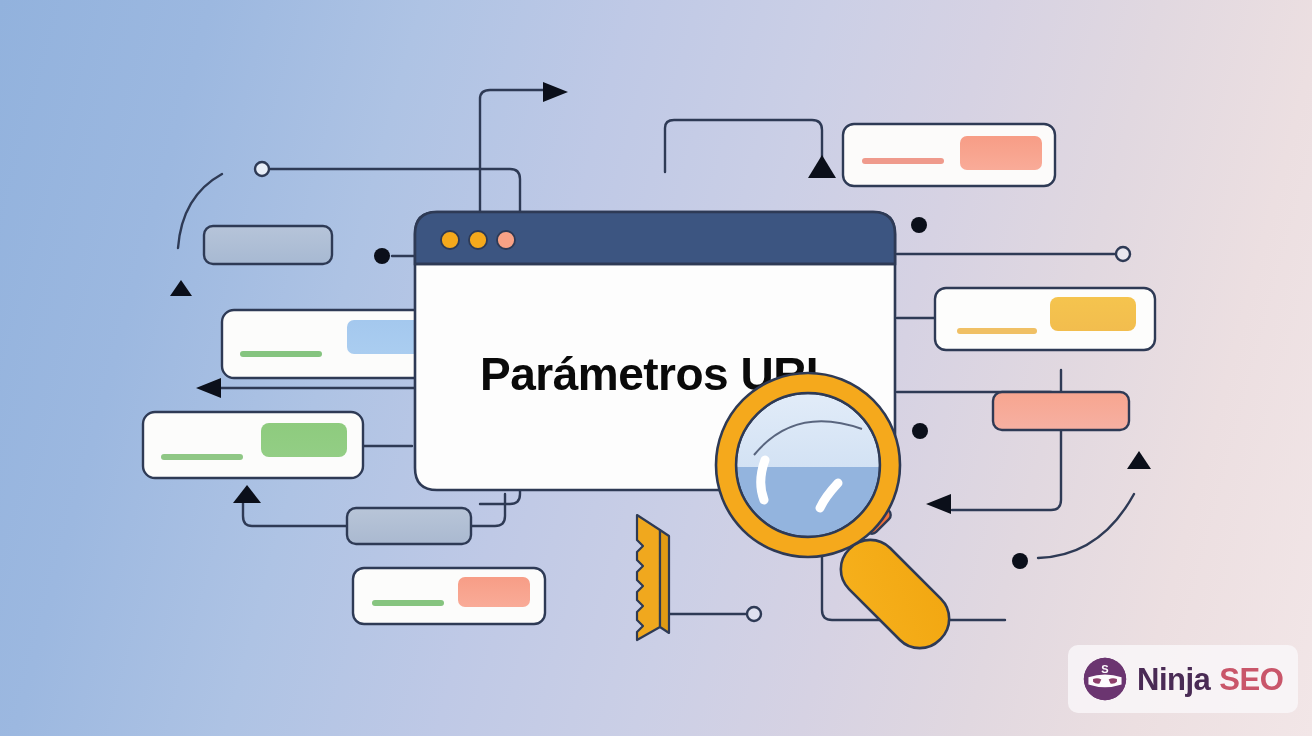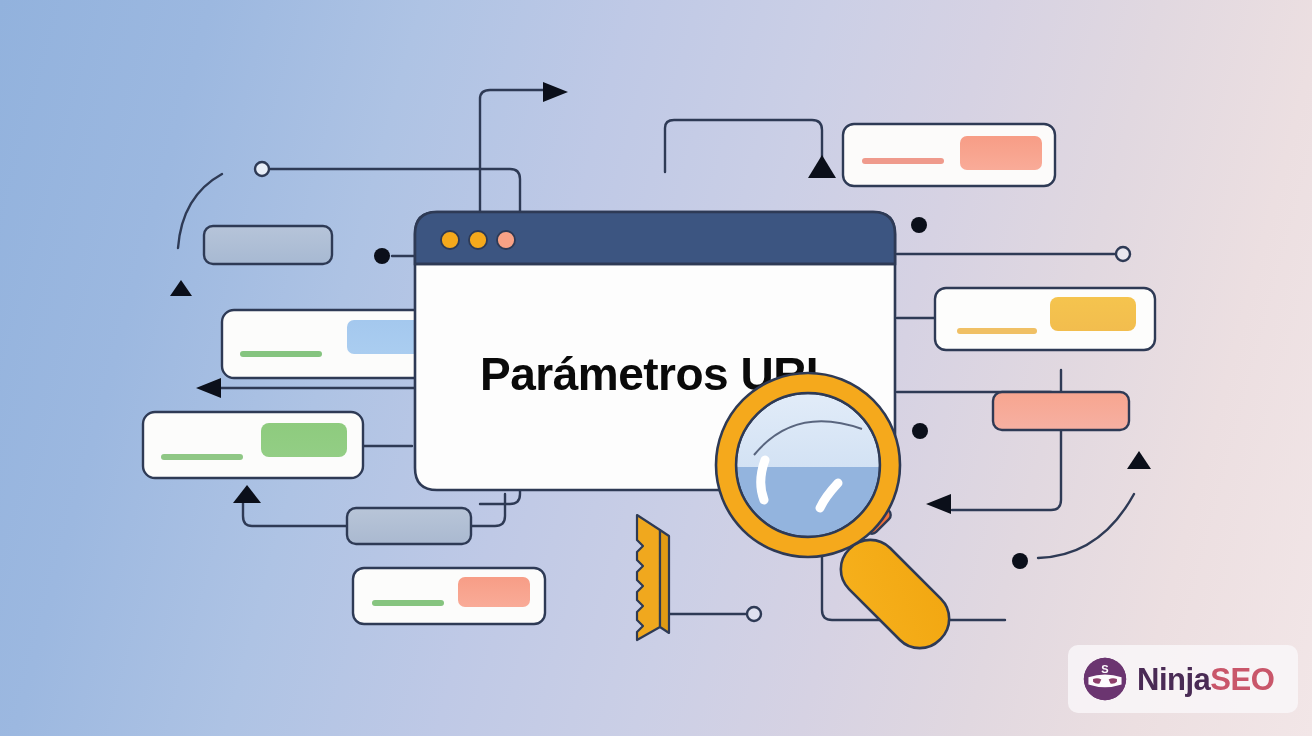--- a/index.html
+++ b/index.html
@@ -37,21 +37,21 @@
   }
   .badge-mark { width: 46px; height: 46px; flex: 0 0 auto; }
   .badge-word {
     font-size: 31px;
     font-weight: 700;
     letter-spacing: -0.5px;
     line-height: 1;
     white-space: nowrap;
   }
   .w-ninja { color: #4a2b55; }
-  .w-seo   { color: #c9566a; }
+  .w-seo   { color: #c9566a; margin-left: 9px; }
 </style>
 </head>
 <body>
 
 <div id="stage">
 
   <svg id="art" viewBox="0 0 1312 736">
     <defs>
       <linearGradient id="gSalmonBlock" x1="0" y1="0" x2="0" y2="1">
         <stop offset="0" stop-color="#f79d86"></stop>

